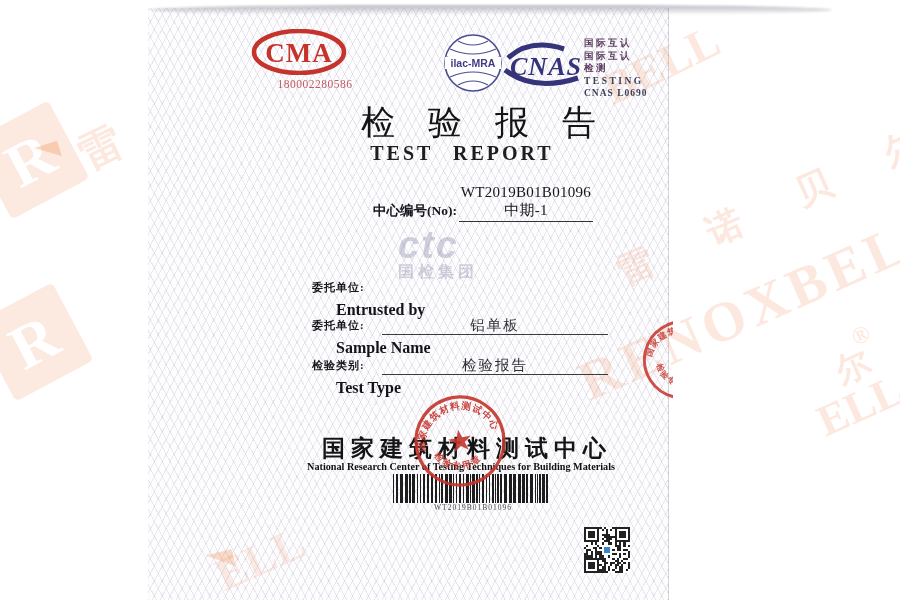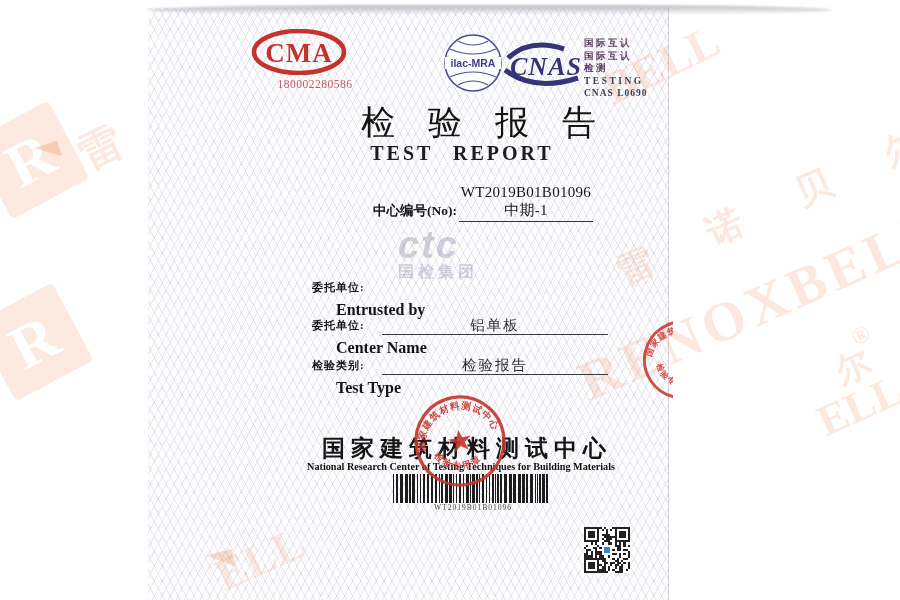--- a/index.html
+++ b/index.html
@@ -143,21 +143,21 @@
     <span class="lab">中心编号(No):</span><span class="val">WT2019B01B01096 中期-1</span>
   </div>
 
   <div class="row" style="top:280px">
     <div class="zh-label">委托单位:</div>
     <div class="en-label">Entrusted by</div>
   </div>
   <div class="row" style="top:318px">
     <div class="zh-label">委托单位:</div>
     <div class="value-line">铝单板</div>
-    <div class="en-label">Center Name</div>
+    <div class="en-label">Sample Name</div>
   </div>
   <div class="row" style="top:358px">
     <div class="zh-label">检验类别:</div>
     <div class="value-line">检验报告</div>
     <div class="en-label">Test Type</div>
   </div>
 
   <div class="abs center-zh">国家建筑材料测试中心</div>
   <div class="abs center-en">National Research Center of Testing Techniques for Building Materials</div>
 

